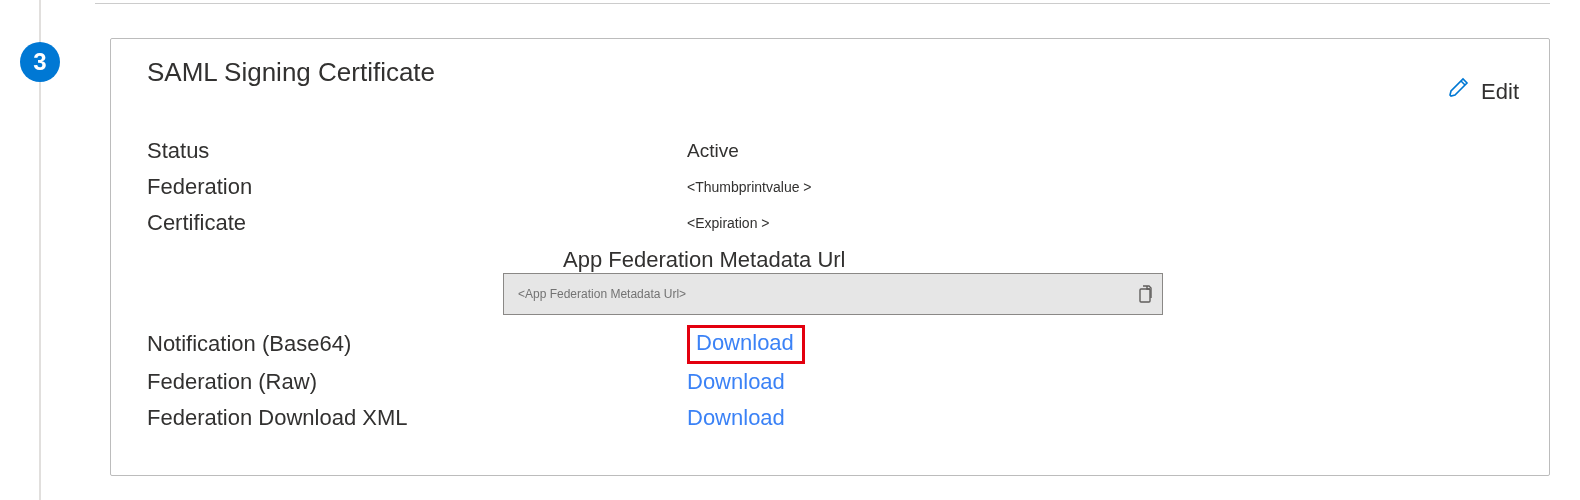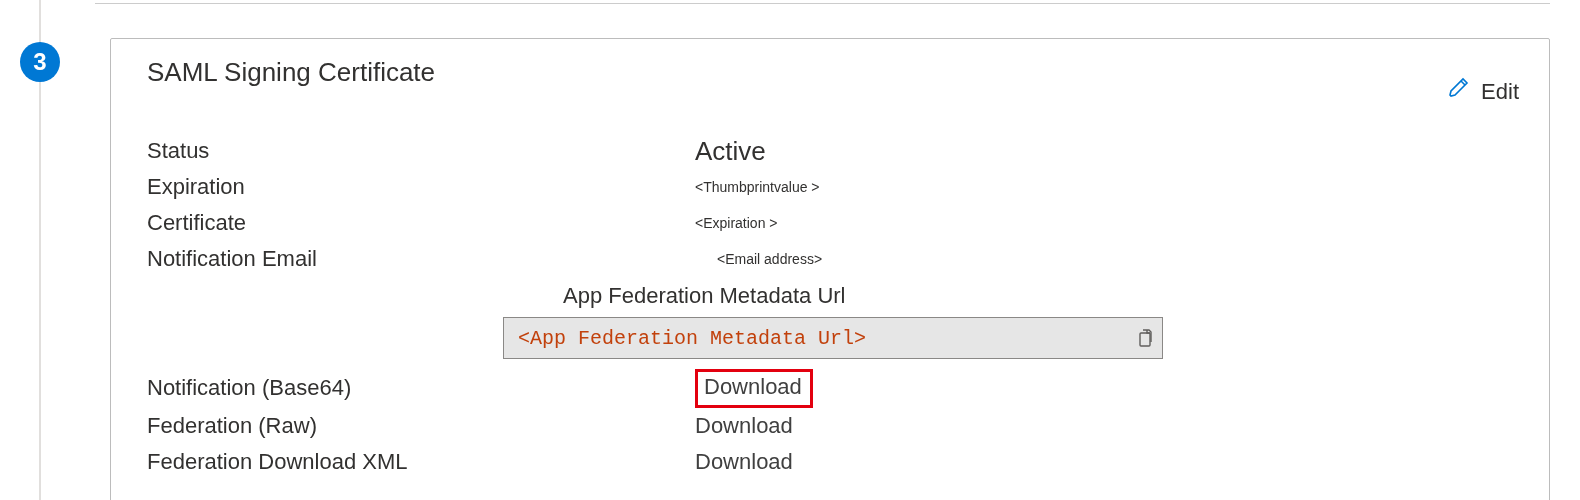--- a/index.html
+++ b/index.html
@@ -79,38 +79,37 @@
       cursor: pointer;
     }
     .edit-btn svg { stroke: #0078d4; }
     .rows {
       margin-top: 28px;
     }
     .row {
       display: flex;
       align-items: center;
       min-height: 36px;
-      gap: 8px;
     }
     .label {
       width: 540px;
       font-size: 22px;
       color: #323130;
       flex-shrink: 0;
     }
     .value {
-      font-size: 26px;
+      font-size: 19px;
       color: #323130;
     }
     .value.placeholder {
       font-size: 14px;
     }
     .indent { padding-left: 22px; }
     .link {
-      color: #404040;
+      color: #3b82f6;
       font-size: 22px;
       cursor: pointer;
       text-align: right;
     }
     .link.highlighted {
       border: 3px solid #e3000f;
       padding: 1px 8px 3px 6px;
       display: inline-block;
       line-height: 1.3;
     }
@@ -118,23 +117,22 @@
       display: flex;
       align-items: center;
       border: 1px solid #8a8886;
       background: #e6e6e6;
       height: 42px;
       width: 660px;
       padding: 0 6px 0 14px;
     }
     .url-text {
       flex: 1;
-      font-size: 20px;
-      color: #c2410c;
-      font-family: Liberation Mono, monospace;
+      font-size: 12px;
+      color: #737373;
     }
     .copy-icon {
       width: 24px;
       height: 24px;
       display: flex;
       align-items: center;
       justify-content: center;
       cursor: pointer;
     }
     .gap { height: 10px; }
@@ -160,30 +158,26 @@
         <span>Edit</span>
       </div>
     </div>
 
     <div class="rows">
       <div class="row">
         <div class="label">Status</div>
         <div class="value">Active</div>
       </div>
       <div class="row">
-        <div class="label">Expiration</div>
+        <div class="label">Federation</div>
         <div class="value placeholder">&lt;Thumbprintvalue &gt;</div>
       </div>
       <div class="row">
         <div class="label">Certificate</div>
         <div class="value placeholder">&lt;Expiration &gt;</div>
-      </div>
-      <div class="row">
-        <div class="label">Notification Email</div>
-        <div class="value placeholder indent">&lt;Email address&gt;</div>
       </div>
       <div class="row" style="margin-top:6px;flex-direction:column;">
         <div class="label">App Federation Metadata Url</div>
         <div class="url-box">
           <div class="url-text">&lt;App Federation Metadata Url&gt;</div>
           <div class="copy-icon">
             <svg width="18" height="20" viewBox="0 0 18 20" fill="none" stroke="#605e5c" stroke-width="1.4">
               <rect x="5" y="5" width="10" height="13" rx="1"></rect>
               <path d="M8 2h6l2 2v10" fill="none"></path>
               <path d="M12 2v3h3"></path>

